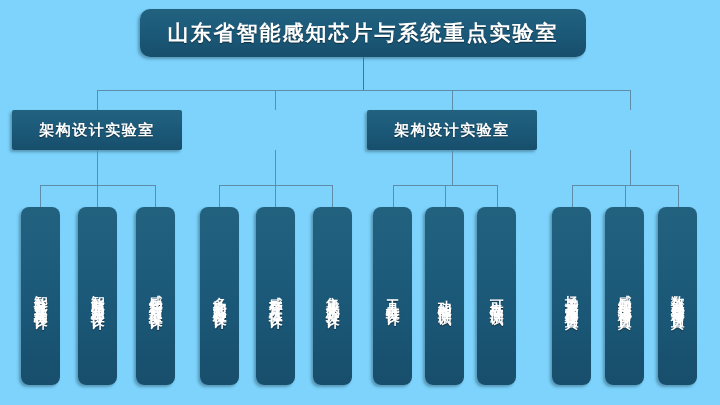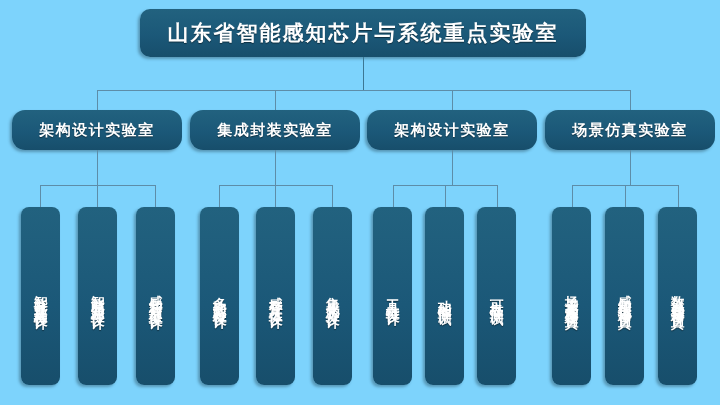--- a/index.html
+++ b/index.html
@@ -55,21 +55,21 @@
     letter-spacing: 2px;
     border-radius: 10px;
   }
 
   
   .node.tier2 {
     top: 110px;
     height: 40px;
     font-size: 15px;
     letter-spacing: 1.5px;
-    border-radius: 13px;
+    border-radius: 2px;
   }
 
   
   .node.tier3 {
     top: 207px;
     height: 178px;
     width: 39px;
     border-radius: 8px;
     font-size: 13.5px;
     letter-spacing: 3px;
@@ -112,21 +112,20 @@
   <div class="node tier3" style="left:21px;">
       <span class="vtext">智能计算架构设计</span>
     </div>
   <div class="node tier3" style="left:78px;">
       <span class="vtext">智能感知元件设计</span>
     </div>
   <div class="node tier3" style="left:136px;">
       <span class="vtext">感知芯片原型设计</span>
     </div>
 
-  <div class="node tier2" style="left:190px; width:170px;">集成封装实验室</div>
 
   <div class="conn v" style="left:275px; top:150px; height:35px;"></div>
   <div class="conn h" style="left:219px; top:185px; width:113px;"></div>
   <div class="conn v" style="left:219px; top:185px; height:22px;"></div>
   <div class="conn v" style="left:275px; top:185px; height:22px;"></div>
   <div class="conn v" style="left:332px; top:185px; height:22px;"></div>
 
   <div class="node tier3" style="left:200px;">
       <span class="vtext">多功能芯粒设计</span>
     </div>
@@ -148,21 +147,20 @@
   <div class="node tier3" style="left:373px;">
       <span class="vtext">工具链设计</span>
     </div>
   <div class="node tier3" style="left:425px;">
       <span class="vtext">功能性测试</span>
     </div>
   <div class="node tier3" style="left:477px;">
       <span class="vtext">可靠性测试</span>
     </div>
 
-  <div class="node tier2" style="left:545px; width:170px;">场景仿真实验室</div>
 
   <div class="conn v" style="left:630px; top:150px; height:35px;"></div>
   <div class="conn h" style="left:572px; top:185px; width:106px;"></div>
   <div class="conn v" style="left:572px; top:185px; height:22px;"></div>
   <div class="conn v" style="left:625px; top:185px; height:22px;"></div>
   <div class="conn v" style="left:678px; top:185px; height:22px;"></div>
 
   <div class="node tier3" style="left:552px;">
       <span class="vtext">场景元素构建仿真</span>
     </div>

